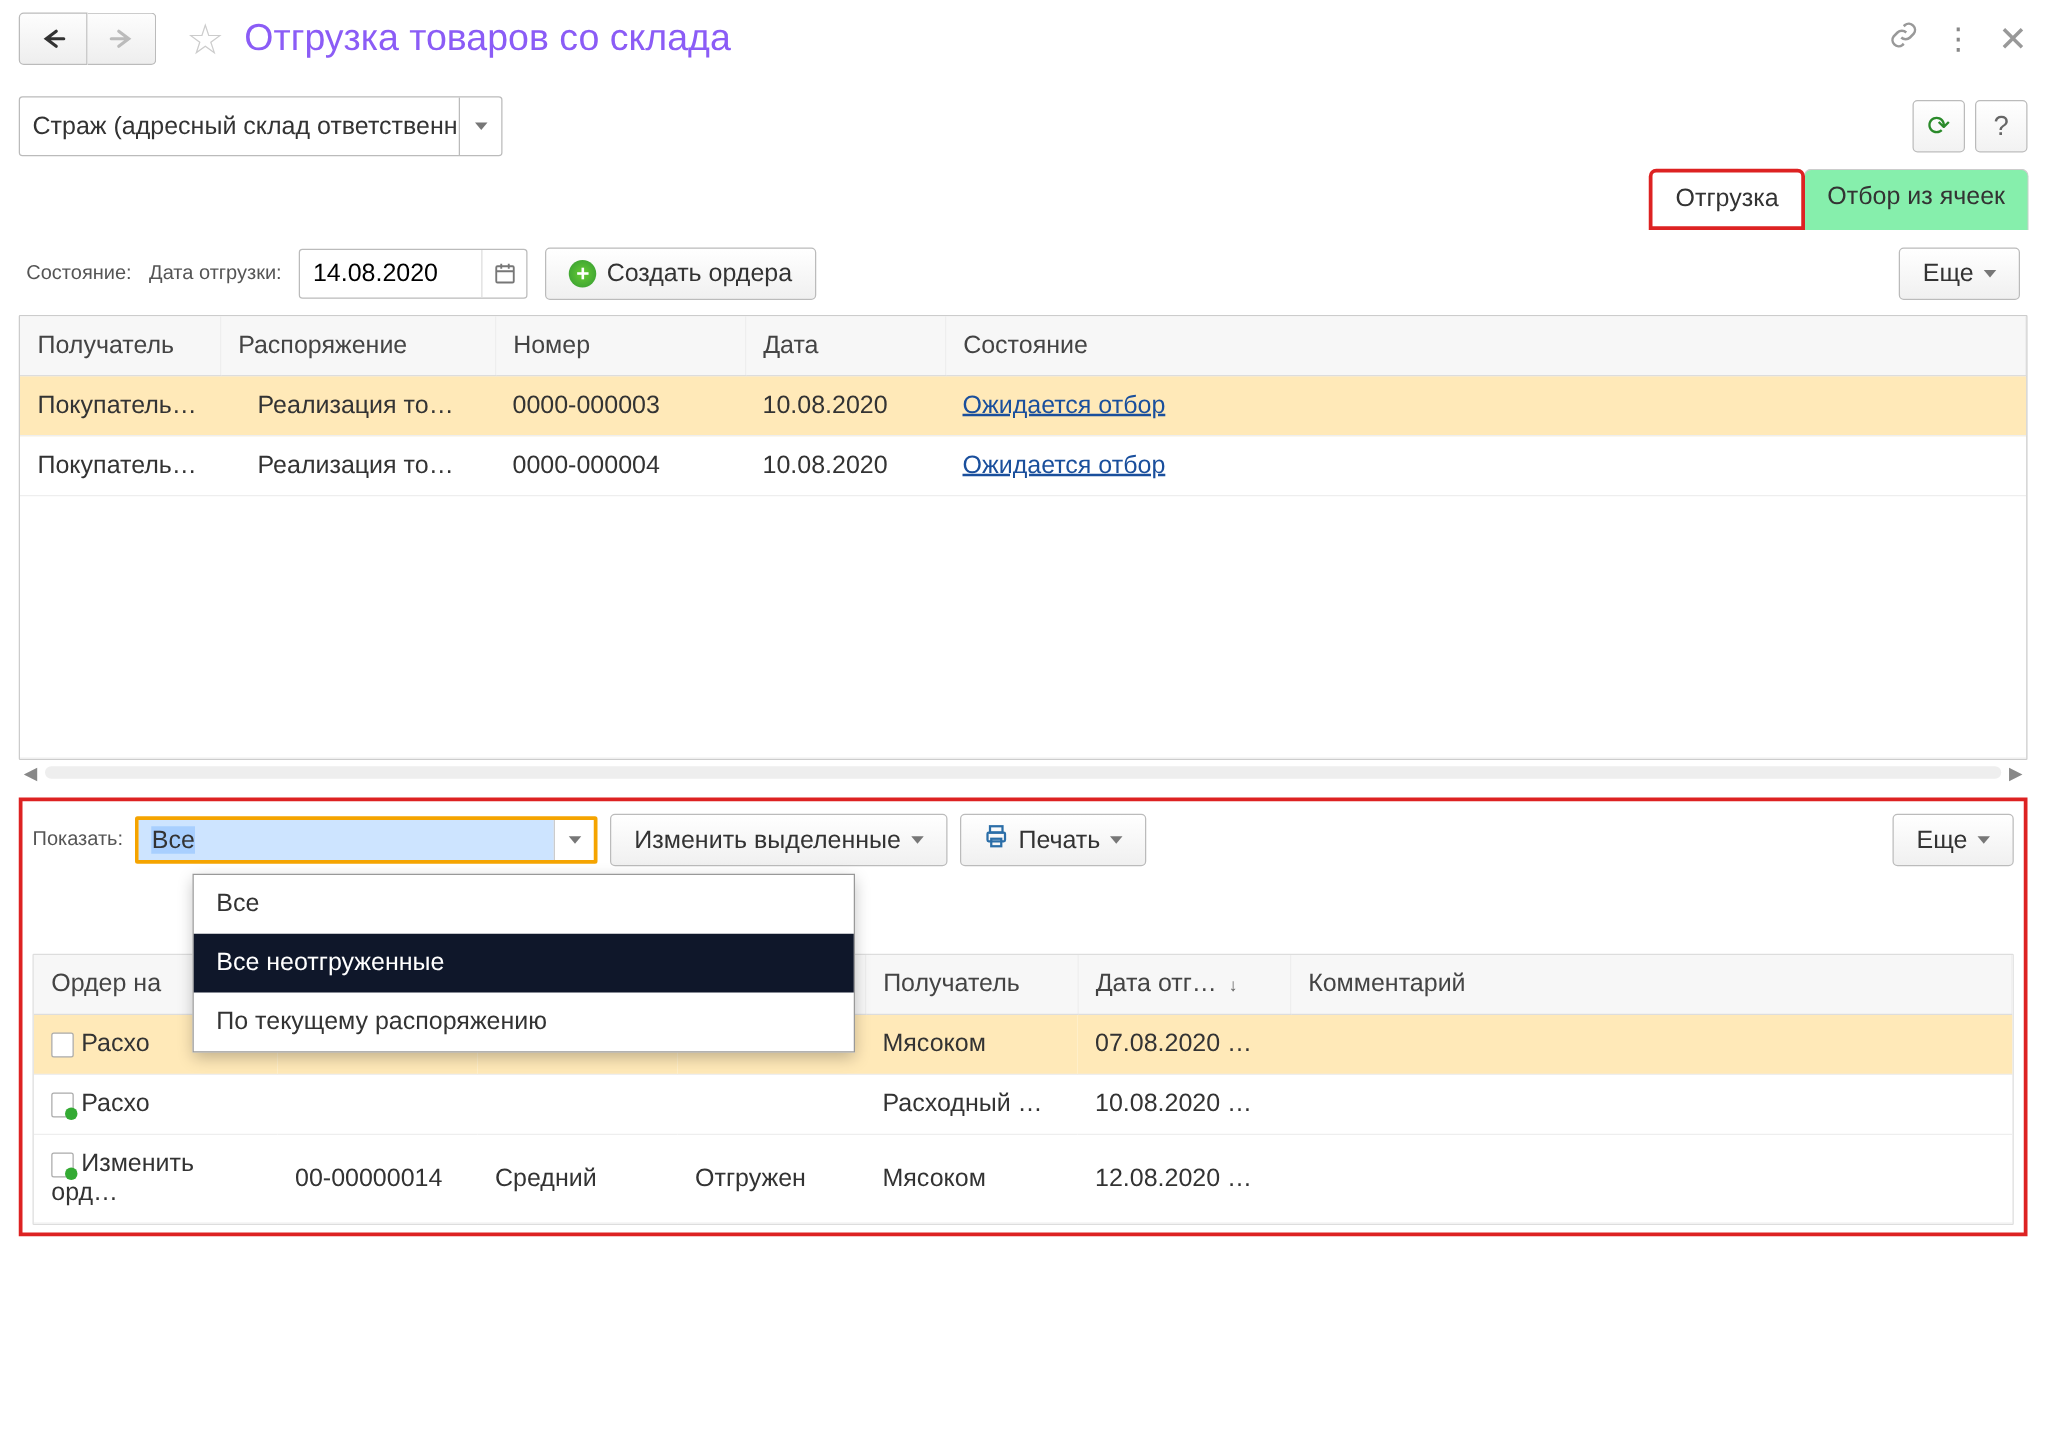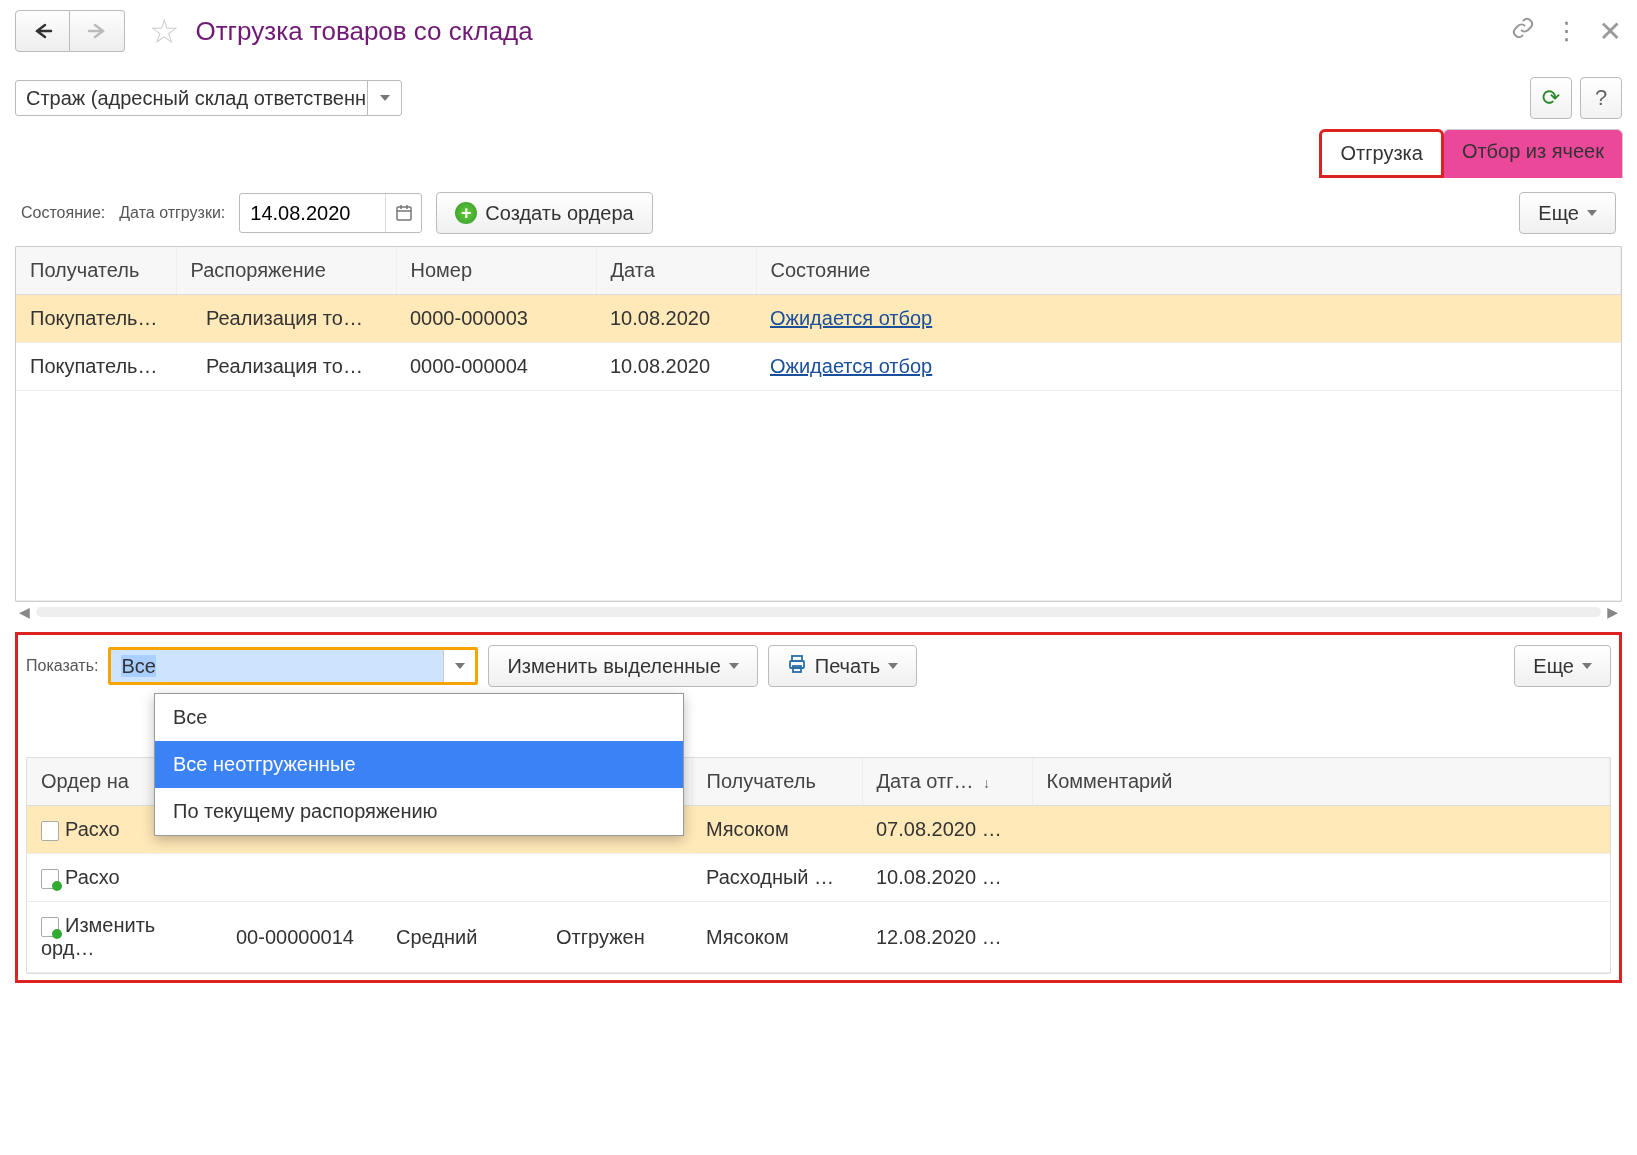--- a/index.html
+++ b/index.html
@@ -28,48 +28,48 @@
     justify-content: center;
     font-size: 22px;
     color: #333;
     cursor: pointer;
   }
   .nav-btn.disabled { color: #bbb; cursor: default; }
   .nav-group { display:flex; }
   .nav-group .nav-btn:first-child{border-top-right-radius:0;border-bottom-right-radius:0;}
   .nav-group .nav-btn:last-child{border-top-left-radius:0;border-bottom-left-radius:0;border-left:0;}
   .star-icon { font-size: 34px; color: #ccc; margin: 0 6px 0 14px; cursor:pointer;}
-  .page-title { font-size: 26px; font-weight: 400; color: #701a75; }
+  .page-title { font-size: 30px; font-weight: 400; color: #8b5cf6; }
   .header-right { margin-left:auto; display:flex; gap:20px; align-items:center;}
   .hdr-icon { font-size: 24px; color: #888; cursor:pointer;}
   .hdr-icon.close { font-size:28px; color:#999; font-weight:300;}
 
   .toolbar-row { display:flex; align-items:center; gap:10px; margin-bottom:10px;}
   .select-box {
     display:flex; align-items:center;
     border:1px solid #bbb; border-radius:3px;
-    background:#fff; height:36px;
+    background:#fff; height:48px;
   }
   .select-box .sb-val { padding: 0 10px; font-size:20px; flex:1; white-space:nowrap; overflow:hidden;}
   .select-box .sb-caret { width:34px; border-left:1px solid #bbb; height:100%; display:flex; align-items:center; justify-content:center; cursor:pointer;}
 
   .warehouse-select { width: 387px; }
 
   .toolbar-right { margin-left:auto; display:flex; gap:8px;}
   .sq-btn { width:42px;height:42px; border:1px solid #bbb; border-radius:4px; background:linear-gradient(#fff,#f2f2f2); display:flex; align-items:center; justify-content:center; cursor:pointer;}
   .refresh-icon{color:#2a8a2a;font-size:22px;}
   .help-icon{color:#666;font-size:22px;}
 
   .tabs-row { display:flex; border-bottom: 0; margin-top:8px;justify-content:flex-end;}
   .tab {
     padding: 10px 18px;
     font-size:20px;
     border:1px solid #ccc;
     border-bottom:none;
-    background:#ec4899;
+    background:#86efac;
     border-top-left-radius:6px;
     border-top-right-radius:6px;
     margin-right:-1px;
     cursor:pointer;
   }
   .tab.active {
     background:#fff;
     border:3px solid #d22;
     position:relative; z-index:2;
   }
@@ -142,21 +142,21 @@
     top:48px;
     width:530px;
     background:#fff;
     border:1px solid #999;
     box-shadow:0 4px 12px rgba(0,0,0,0.25);
     z-index:50;
   }
   .dropdown .dd-item {
     padding:12px 18px; font-size:20px; cursor:pointer;
   }
-  .dropdown .dd-item.hover { background:#3b82f6; color:#fff;}
+  .dropdown .dd-item.hover { background:#0f172a; color:#fff;}
 
   .print-icon{ color:#2b6ea8; font-size:20px;}
 
   .grid2 { margin-top:70px; border:1px solid #ddd;}
   .grid2 th{ background:#f7f7f7;}
   .grid2 tr.sel td{ background:#ffe9b8;}
   .doc-icon {
     display:inline-block; width:18px;height:20px;
     border:1px solid #aaa; border-radius:2px;
     position:relative; vertical-align:middle; margin-right:6px;

